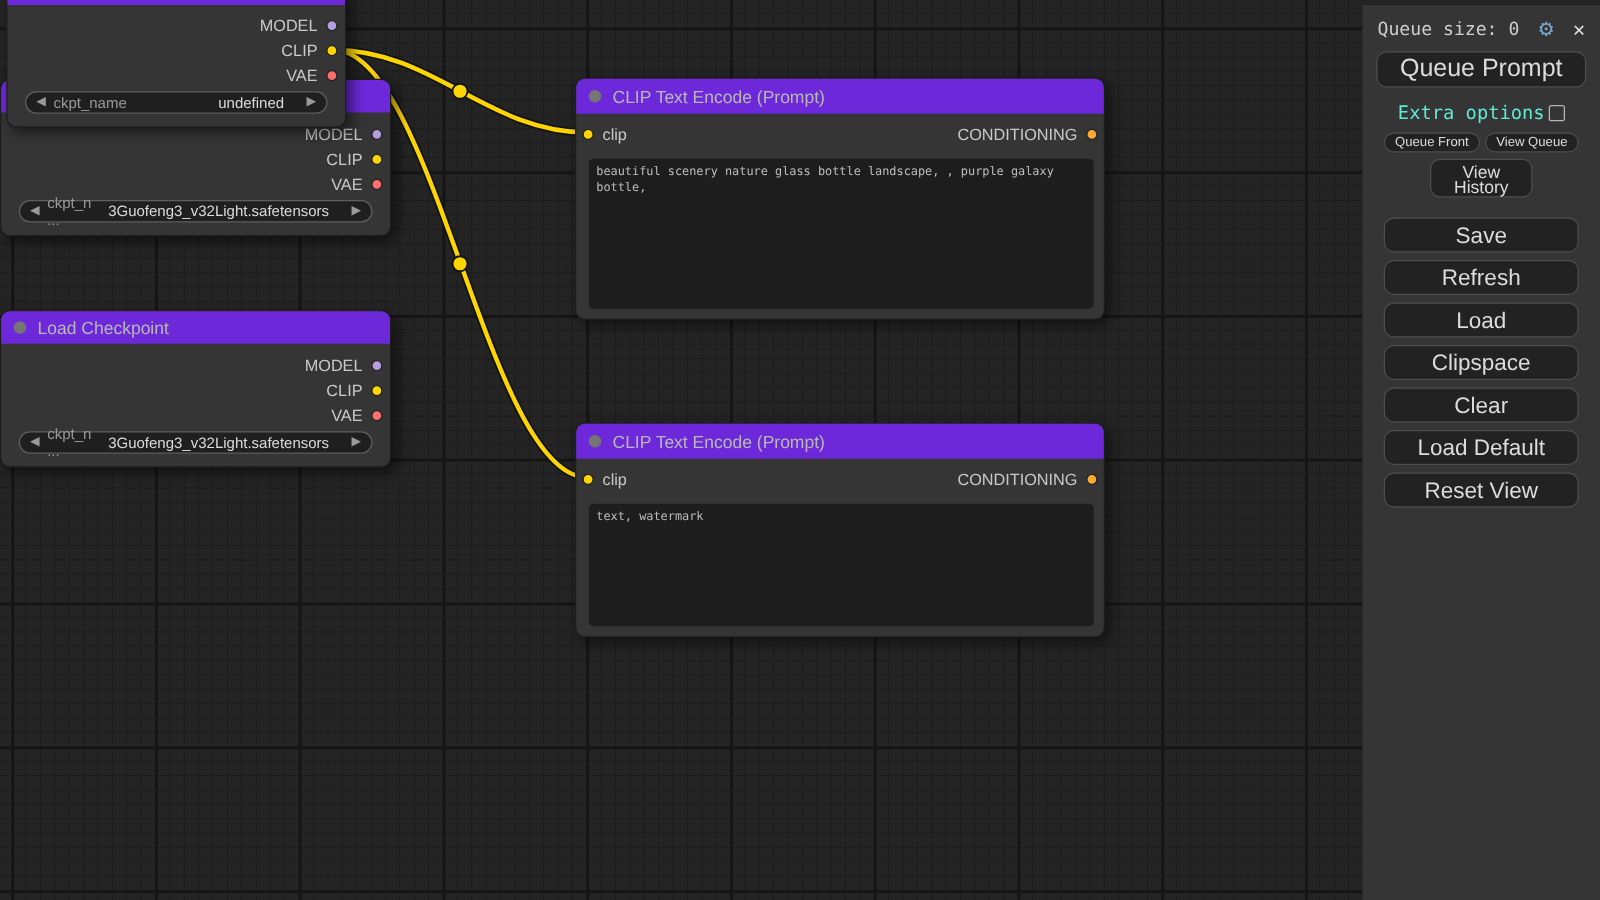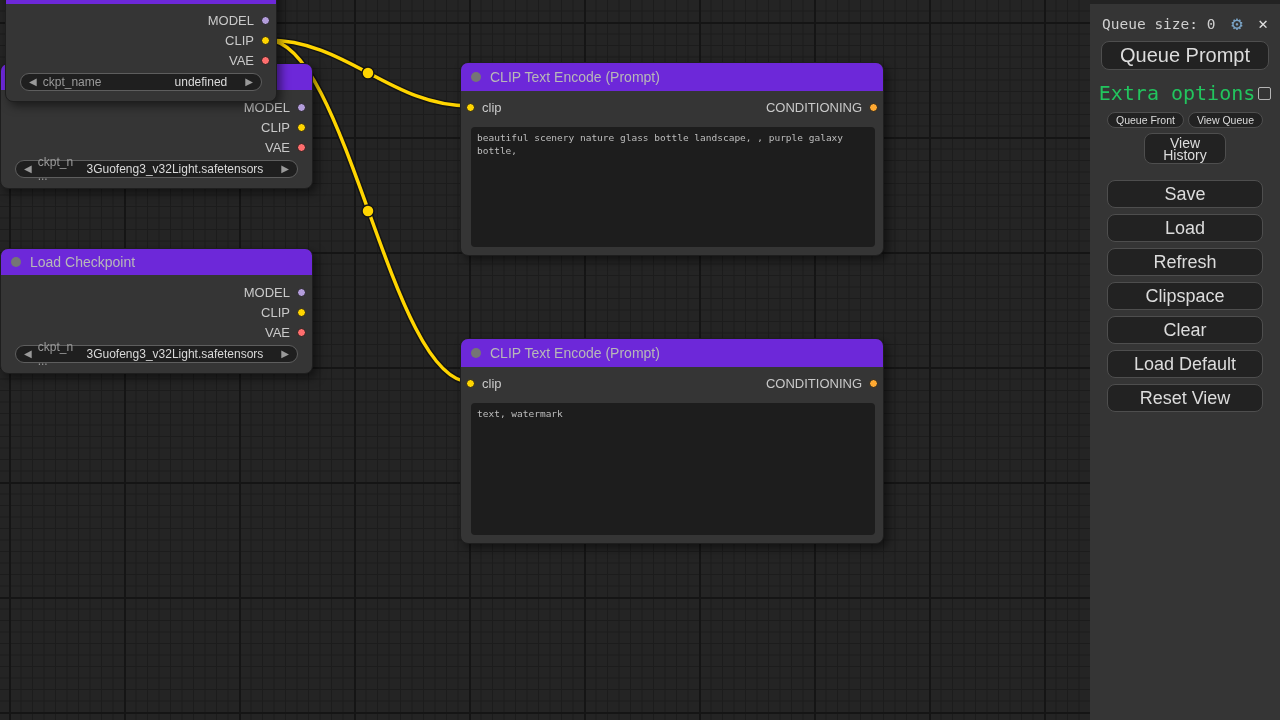--- a/index.html
+++ b/index.html
@@ -44,21 +44,21 @@
   .widget .wvalue { margin-left:auto; color:#dadada; padding-right:12px; }
 
   .slot-row { height:32px; display:flex; align-items:center; justify-content:space-between;
               padding:0 5px; color:#c9c9c9; font-size:13px; }
   .slot-left, .slot-right { display:flex; align-items:center; gap:7px; }
   .prompt-box { display:block; margin:4px 10px 0 10px; width:404px; background:#1d1d1d;
                 border:none; border-radius:4px; resize:none; color:#bdbdbd;
                 font-family:"DejaVu Sans Mono", monospace; font-size:9.5px; line-height:12.5px;
                 padding:5px 6px; outline:none; }
   #node-d .prompt-box { height:120px; }
-  #node-e .prompt-box { height:132px; }
+  #node-e .prompt-box { height:98px; }
 
   #node-b { left:0px;   top:63px;  width:313px; }
   #node-a { left:5px;   top:-23px; width:272px; }
   #node-c { left:0;   top:248px; width:313px; }
   #node-d { left:460px; top:62px;  width:424px; }
   #node-e { left:460px; top:338px; width:424px; }
   .node-pad-bottom { height:10px; }
   .te-pad-bottom { height:8px; }
 
   
@@ -69,21 +69,21 @@
                padding:0 6px 0 6px; margin-bottom:8px; }
   .queue-size { font-size:14.5px; letter-spacing:0px; }
   .gear { color:#7aa3c5; font-size:19px; line-height:19px; cursor:pointer; }
   .close-x { color:#e0e0e0; font-size:16px; line-height:16px; cursor:pointer; }
 
   .mbtn { background:#222; border:1.5px solid #4e4e4e; border-radius:8px; color:#dcdcdc;
           font-family:Liberation Sans, sans-serif; cursor:pointer;
           display:flex; align-items:center; justify-content:center; }
   #queue-prompt { width:168px; height:29px; font-size:20px; margin-bottom:11px; }
   .extra-row { display:flex; align-items:center; gap:3px; margin-bottom:7px; }
-  .extra-label { font-size:20px; color:#22c55e; }
+  .extra-label { font-size:15px; color:#5eead4; }
   .checkbox { width:13px; height:13px; border:1px solid #b5b5b5; border-radius:2px;
               background:transparent; cursor:pointer; }
   .small-row { display:flex; gap:4px; margin-bottom:5px; }
   .sbtn { font-size:10.5px; height:16px; padding:0 8px; border-radius:8px; }
   #view-history { width:82px; height:31px; font-size:14px; line-height:12px;
                   text-align:center; white-space:pre-line; margin-bottom:16px; }
   .main-btn { width:156px; height:28px; font-size:18px; margin-bottom:6px; }
 </style>
 </head>
 <body>
@@ -233,20 +233,20 @@
 
     <div class="small-row">
       <button class="mbtn sbtn">Queue Front</button>
       <button class="mbtn sbtn">View Queue</button>
     </div>
 
     <button class="mbtn" id="view-history">View
 History</button>
 
     <button class="mbtn main-btn">Save</button>
+    <button class="mbtn main-btn">Refresh</button>
     <button class="mbtn main-btn">Load</button>
-    <button class="mbtn main-btn">Refresh</button>
     <button class="mbtn main-btn">Clipspace</button>
     <button class="mbtn main-btn">Clear</button>
     <button class="mbtn main-btn">Load Default</button>
     <button class="mbtn main-btn">Reset View</button>
   </div>
 </div>
 
 </body></html>

